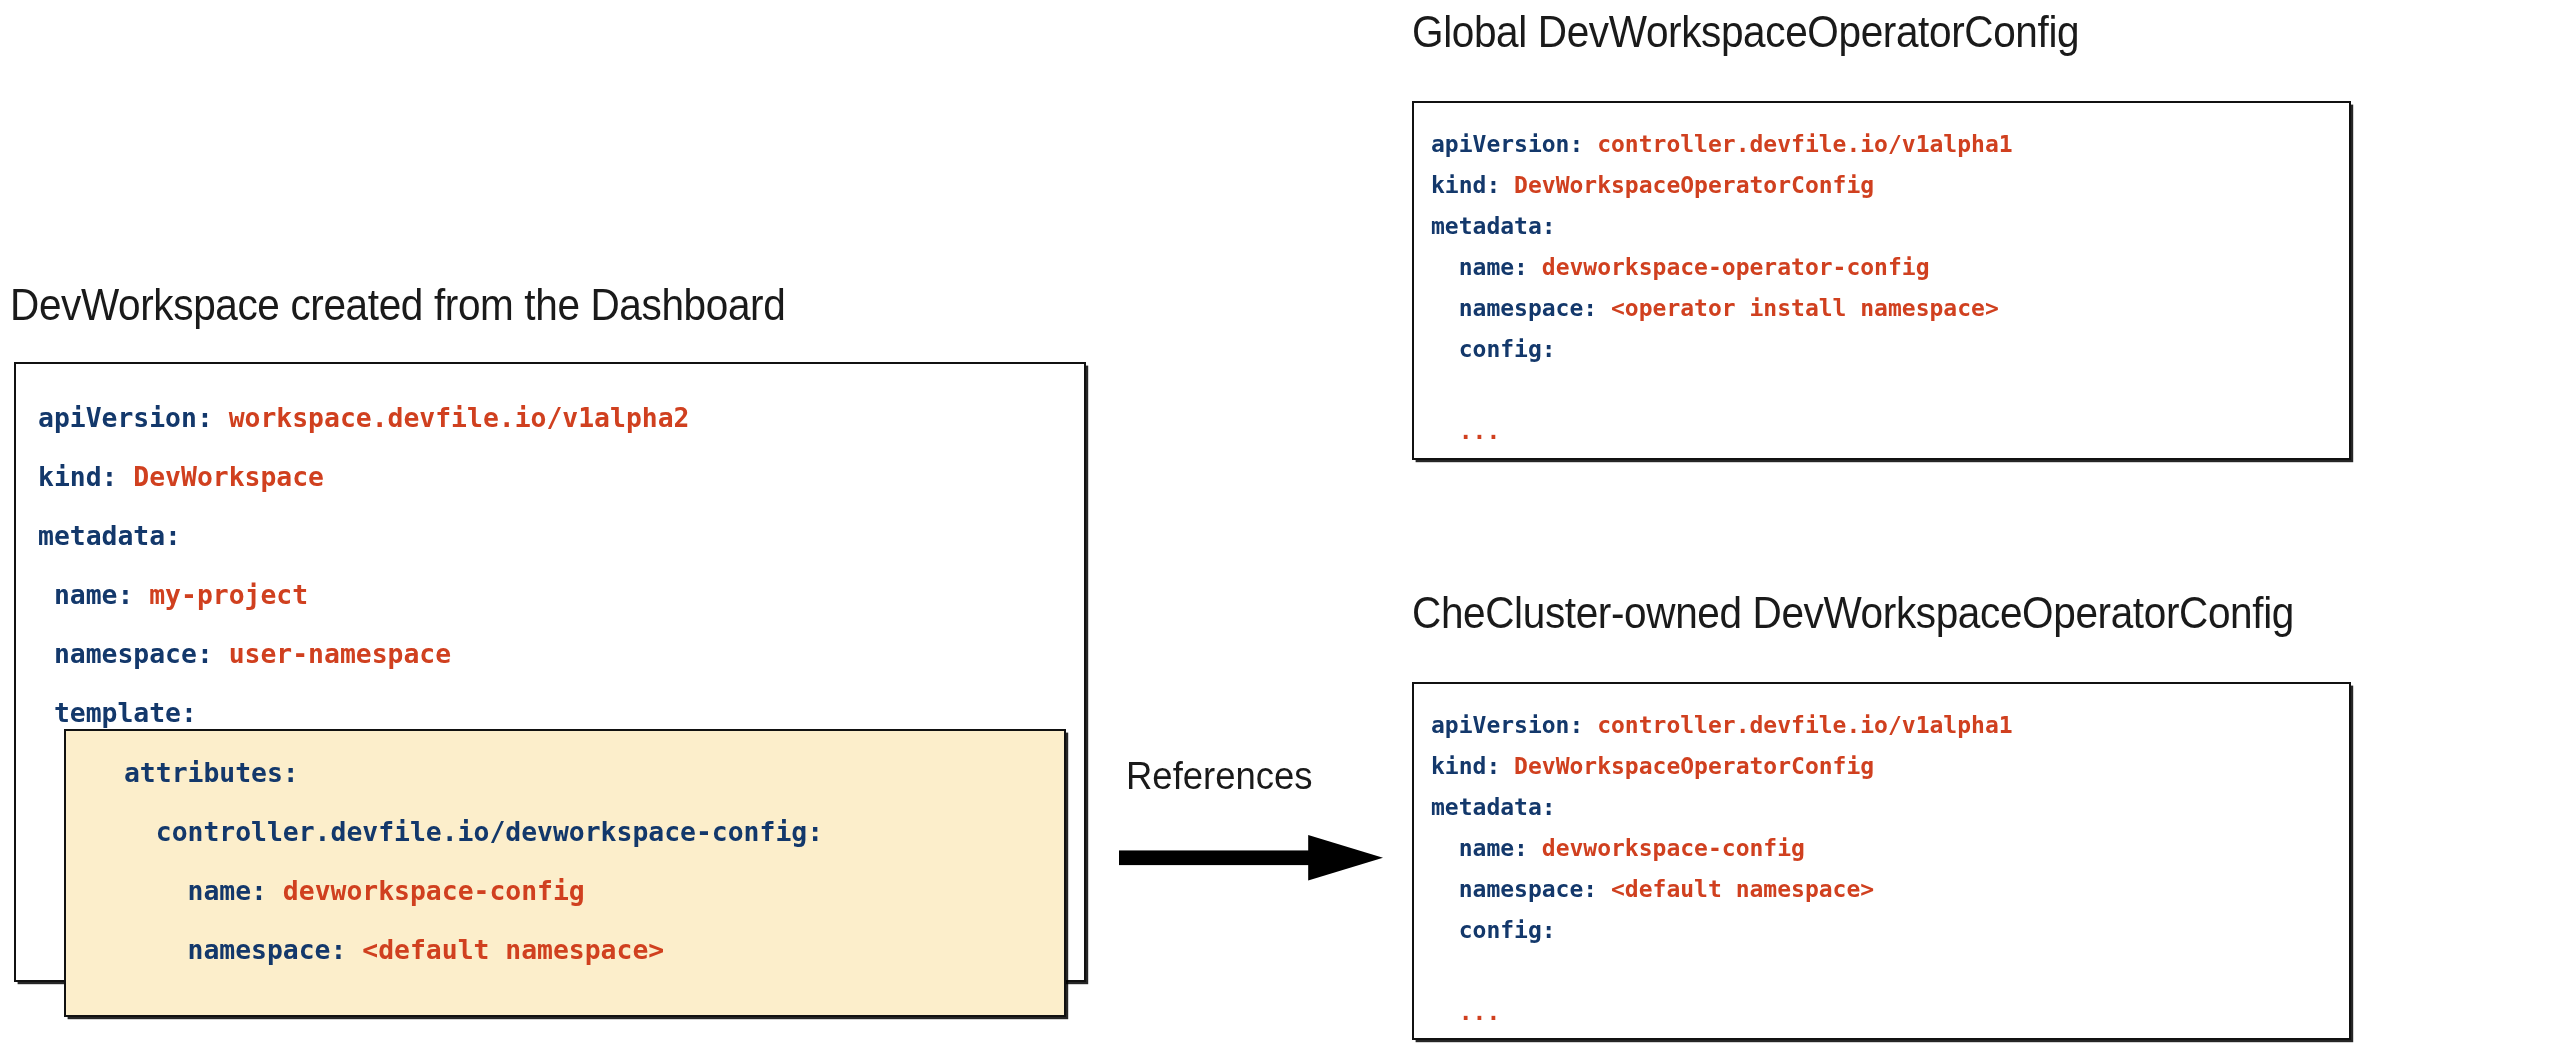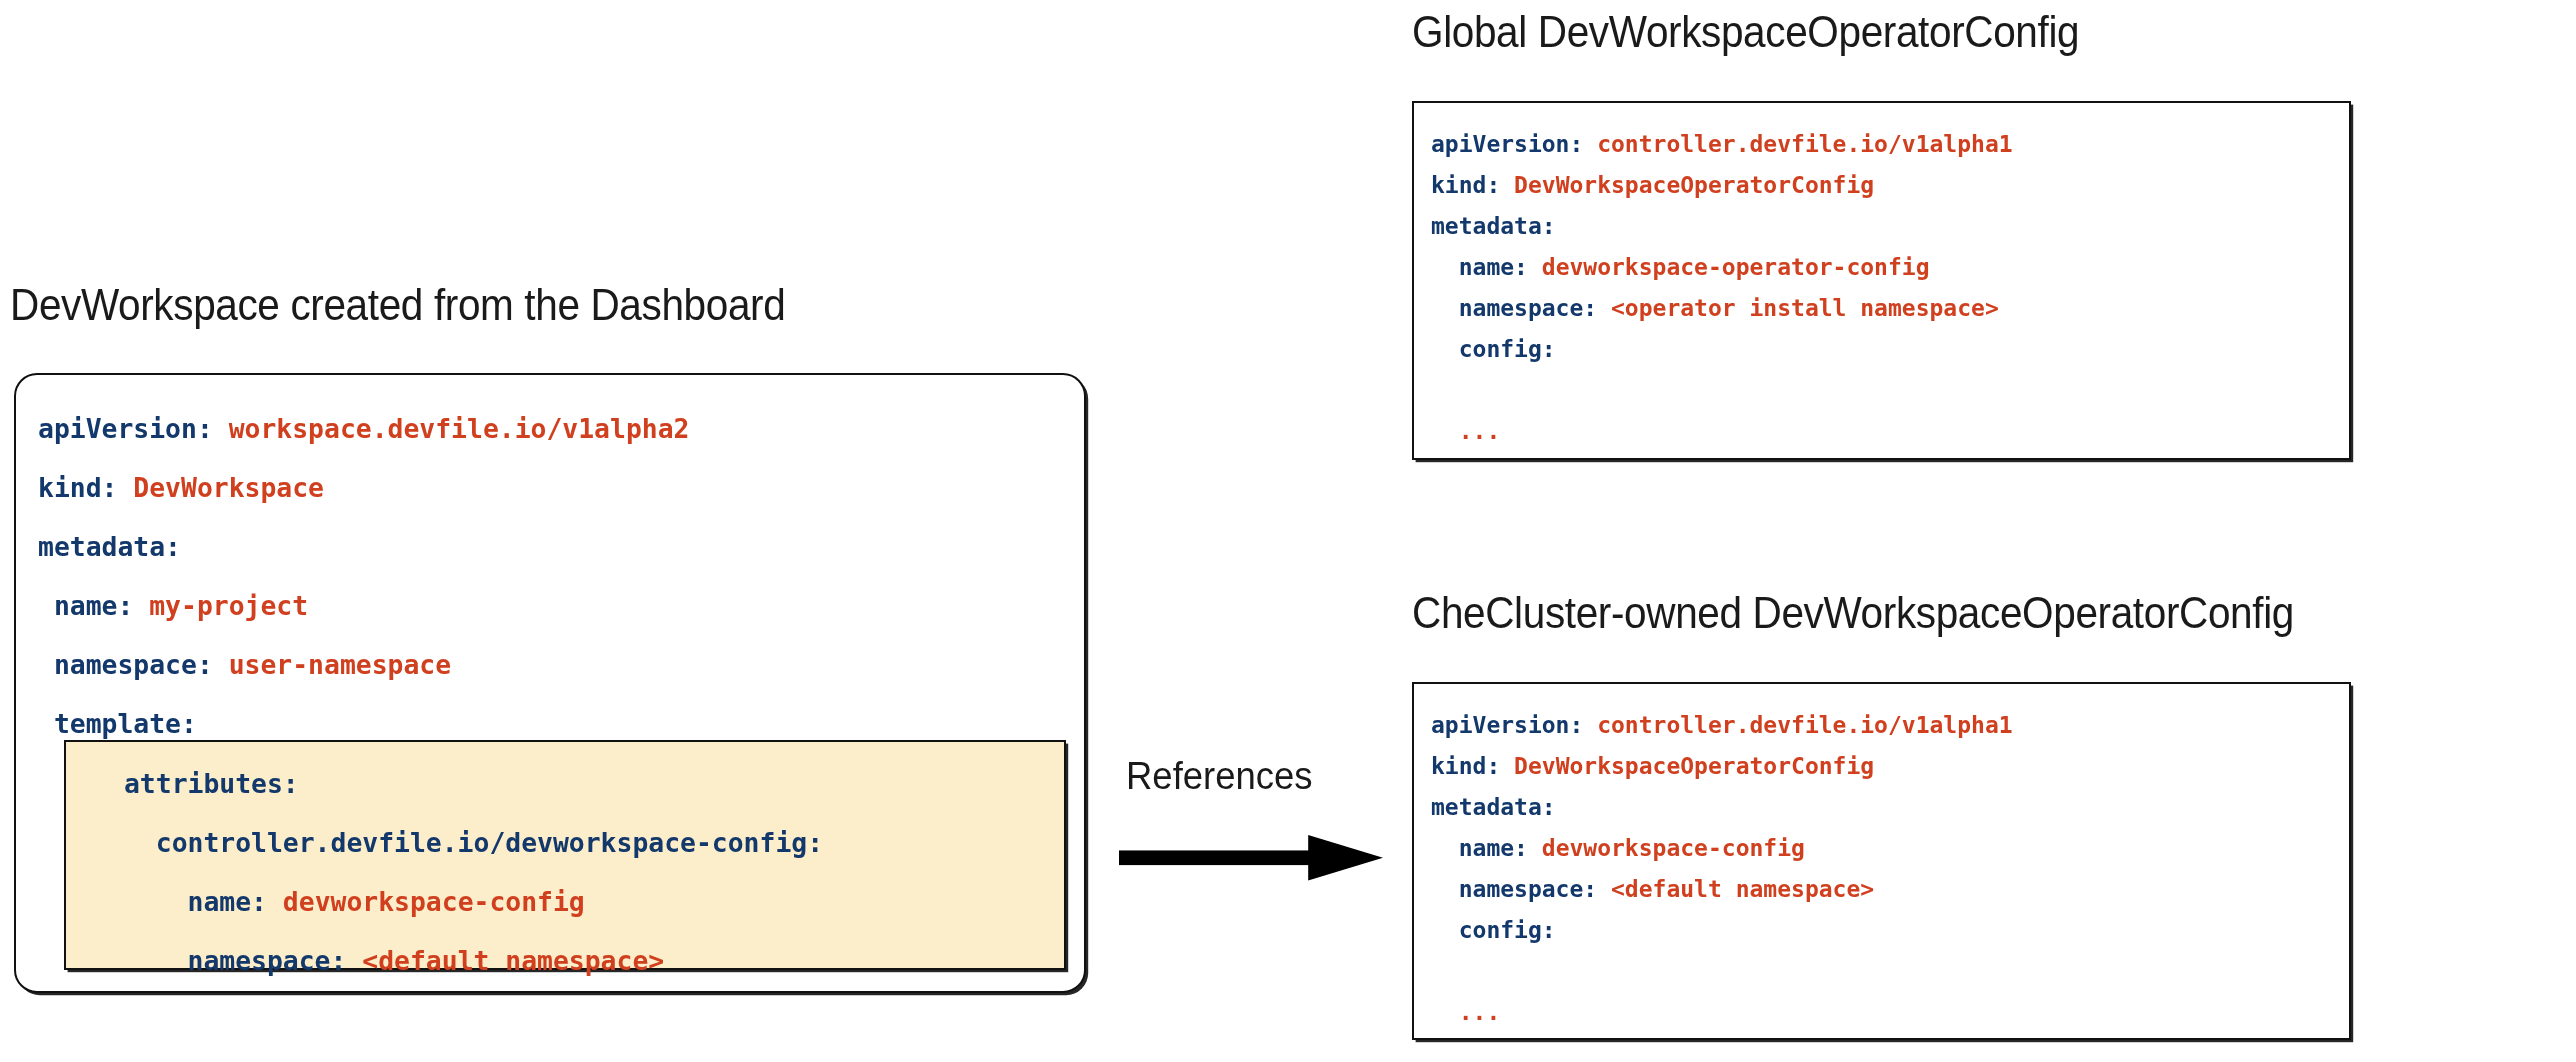--- a/index.html
+++ b/index.html
@@ -46,40 +46,39 @@
   .code-line { white-space: pre; font-weight: bold; }
 
   .k { color: #13386b; }   
   .v { color: #d0401f; }   
 
   
   #devworkspace-title { left: 10.3px; top: 282px; }
 
   #devworkspace-box {
     left: 14px;
-    top: 373px;
+    top: 362px;
     width: 1072px;
     height: 620px;
-    border-radius: 23px;
   }
   #devworkspace-code {
     position: absolute;
     left: 22px;
     top: 23.5px;
     font-size: 26.4px;
     line-height: 59px;
   }
 
   
   #attributes-highlight {
     position: absolute;
     left: 48px;
     top: 365px;
     width: 1002px;
-    height: 230px;
+    height: 288px;
     background: #fceecb;
     border: 2.2px solid #111111;
     box-sizing: border-box;
     box-shadow: 2.9px 2.9px 0 -0.7px rgba(0,0,0,0.85);
   }
   #attributes-code {
     position: absolute;
     left: 10.3px;
     top: 11.7px;
     font-size: 26.4px;

